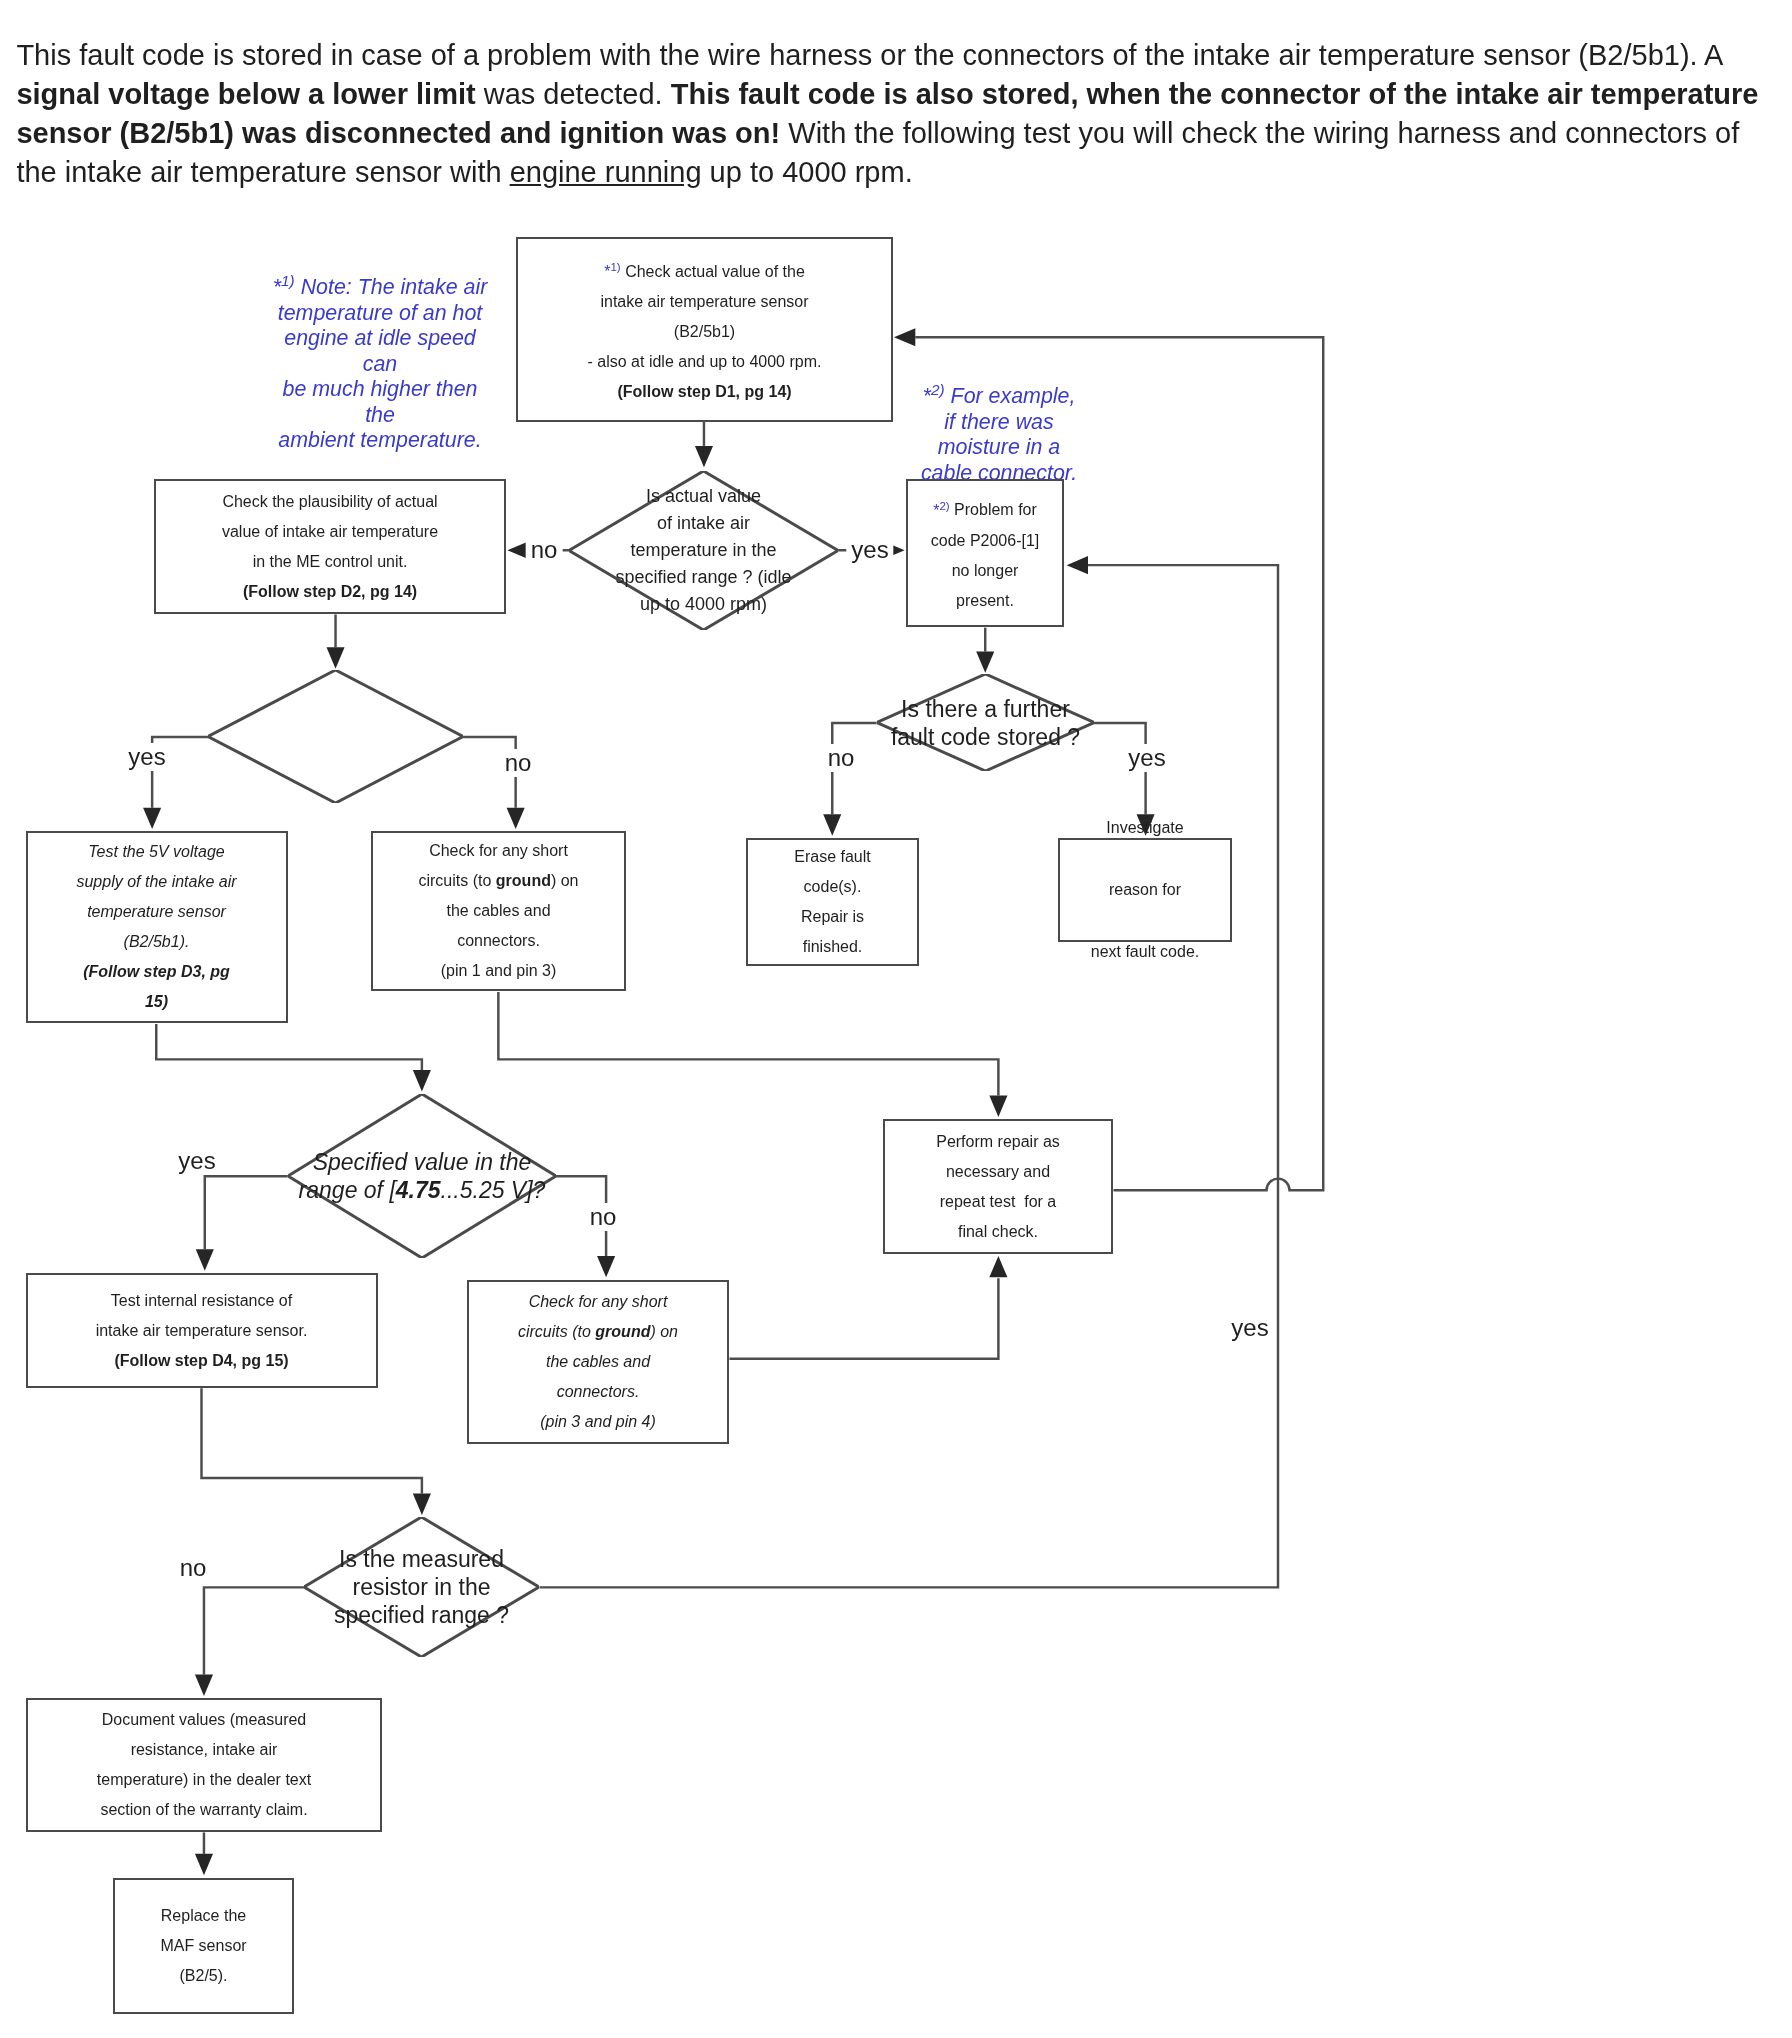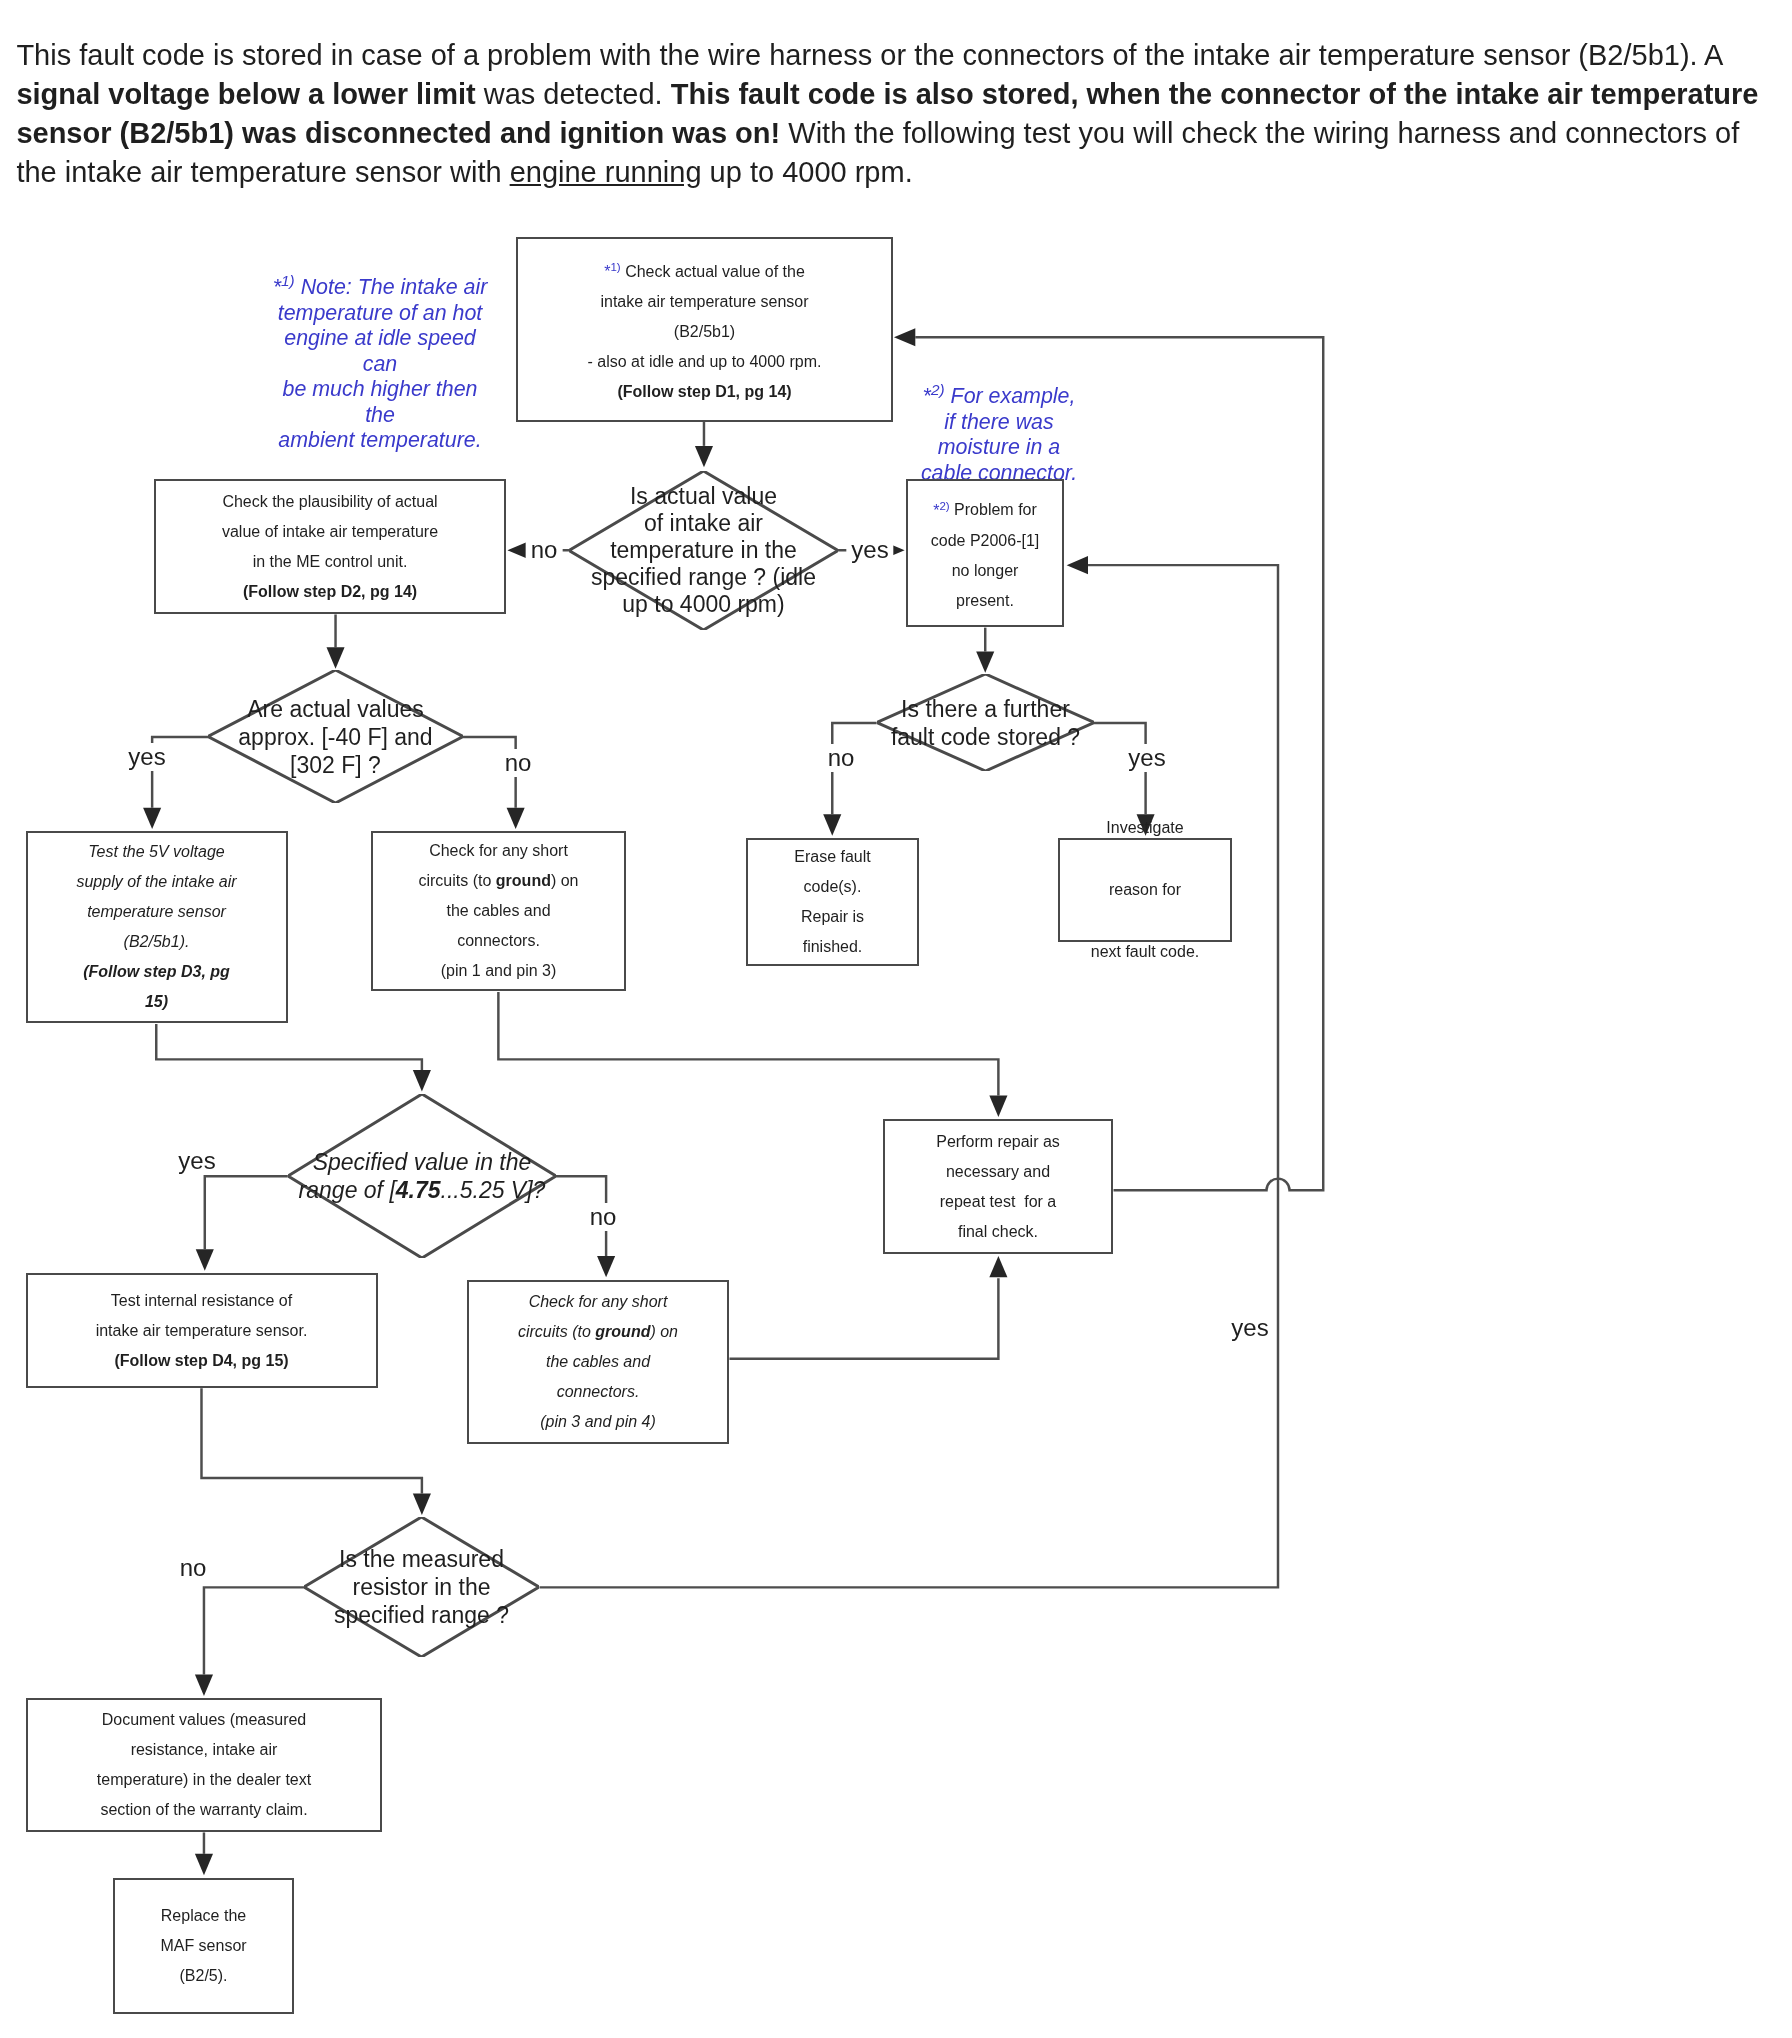--- a/index.html
+++ b/index.html
@@ -14,21 +14,21 @@
         text-align:center;font-size:16px;line-height:30px;z-index:2;}
   .diamond{position:absolute;display:flex;justify-content:center;align-items:center;
         text-align:center;font-size:23px;line-height:28px;z-index:2;}
   .diamond > svg{position:absolute;left:0;top:0;width:100%;height:100%;}
   .dtext{position:relative;z-index:1;}
   .line{display:block;white-space:pre-wrap;}
   .note{position:absolute;color:#3a3acb;font-style:italic;font-size:21.4px;line-height:25.5px;text-align:center;z-index:2;margin-top:9px;}
   .lbl{position:absolute;transform:translate(-50%,-50%);font-size:24px;background:#ffffff;padding:0 5px;z-index:3;}
   .mk{color:#3a3acb;}
   .mk sup{font-size:0.72em;}
-  .small-d{font-size:23px;line-height:27px;}
+  .small-d{font-size:18px;line-height:27px;}
 </style>
 </head>
 <body>
 
 <p class="intro">
   <span>This fault code is stored in case of a problem with the wire harness or the connectors of the intake air temperature sensor (B2/5b1). A </span><span class="b">signal voltage below a lower limit</span><span> was detected. </span><span class="b">This fault code is also stored, when the connector of the intake air temperature sensor (B2/5b1) was disconnected and ignition was on!</span><span>  With the following test you will check the wiring harness and connectors of the intake air temperature sensor with </span><span class="u">engine running</span><span> up to 4000 rpm.</span>
 </p>
 
 <svg id="connectors" width="1792" height="2039" viewBox="0 0 2179 2479">
   <g fill="none" stroke="#4d4d4d" stroke-width="3">
@@ -186,25 +186,20 @@
     <span class="line">temperature in the</span>
     <span class="line">specified range ? (idle</span>
     <span class="line">up to 4000 rpm)</span>
   </div>
 </div>
 
 <div class="diamond" style="left:208px;top:670px;width:255px;height:133px;">
   <svg viewBox="0 0 100 100" preserveAspectRatio="none">
       <polygon points="50,0 100,50 50,100 0,50" fill="#ffffff" stroke="#4a4a4a" stroke-width="3" vector-effect="non-scaling-stroke"></polygon>
     </svg>
-  <div class="dtext">
-    <span class="line">Are actual values</span>
-    <span class="line">approx. [-40 F] and</span>
-    <span class="line">[302 F] ?</span>
-  </div>
 </div>
 
 <div class="diamond" style="left:877px;top:674px;width:217px;height:97px;">
   <svg viewBox="0 0 100 100" preserveAspectRatio="none">
       <polygon points="50,0 100,50 50,100 0,50" fill="#ffffff" stroke="#4a4a4a" stroke-width="3" vector-effect="non-scaling-stroke"></polygon>
     </svg>
   <div class="dtext">
     <span class="line">Is there a further</span>
     <span class="line">fault code stored ?</span>
   </div>

